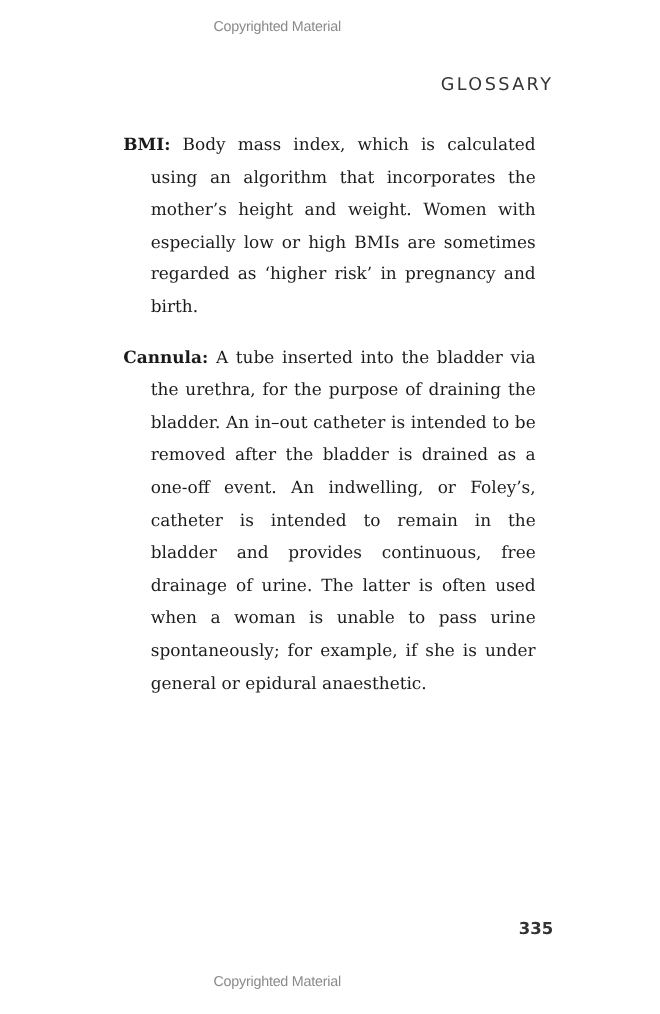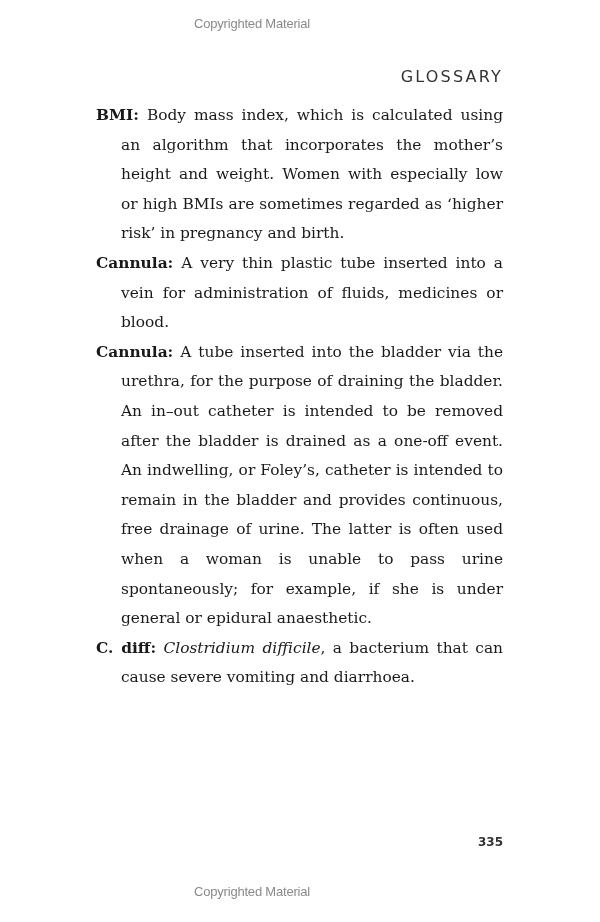--- a/index.html
+++ b/index.html
@@ -38,62 +38,54 @@
       position: absolute;
       top: 101px;
       left: 96px;
       width: 407px;
       font-family: "DejaVu Serif", serif;
       font-size: 15.4px;
       line-height: 29.6px;
       color: #1a1a1a;
     }
     .entry {
-      margin: 0;
+      margin: 16px;
       padding-left: 25px;
       text-indent: -25px;
       text-align: justify;
     }
     .term {
       font-weight: bold;
     }
     .def em {
       font-style: italic;
     }
     .page-number {
       position: absolute;
       top: 835px;
       right: 97px;
       font-family: "DejaVu Sans", sans-serif;
-      font-size: 12px;
+      font-size: 15px;
       font-weight: bold;
       color: #333333;
     }
   </style>
 </head>
 <body>
 
 <div class="watermark top">Copyrighted Material</div>
 
 <div class="running-head">GLOSSARY</div>
 
 <div class="glossary">
   <p class="entry">
     <span class="term">BMI:</span>
     <span class="def">Body mass index, which is calculated using an algorithm that incorporates the mother’s height and weight. Women with especially low or high BMIs are sometimes regarded as ‘higher risk’ in pregnancy and birth.</span>
   </p>
   <p class="entry">
     <span class="term">Cannula:</span>
-    <span class="def">A very thin plastic tube inserted into a vein for administration of fluids, medicines or blood.</span>
-  </p>
-  <p class="entry">
-    <span class="term">Cannula:</span>
     <span class="def">A tube inserted into the bladder via the urethra, for the purpose of draining the bladder. An in–out catheter is intended to be removed after the bladder is drained as a one-off event. An indwelling, or Foley’s, catheter is intended to remain in the bladder and provides continuous, free drainage of urine. The latter is often used when a woman is unable to pass urine spontaneously; for example, if she is under general or epidural anaesthetic.</span>
-  </p>
-  <p class="entry">
-    <span class="term">C. diff:</span>
-    <span class="def"><em>Clostridium difficile</em><span>, a bacterium that can cause severe vomiting and diarrhoea.</span></span>
   </p>
 </div>
 
 <div class="page-number">335</div>
 
 <div class="watermark bottom">Copyrighted Material</div>
 
 </body></html>

